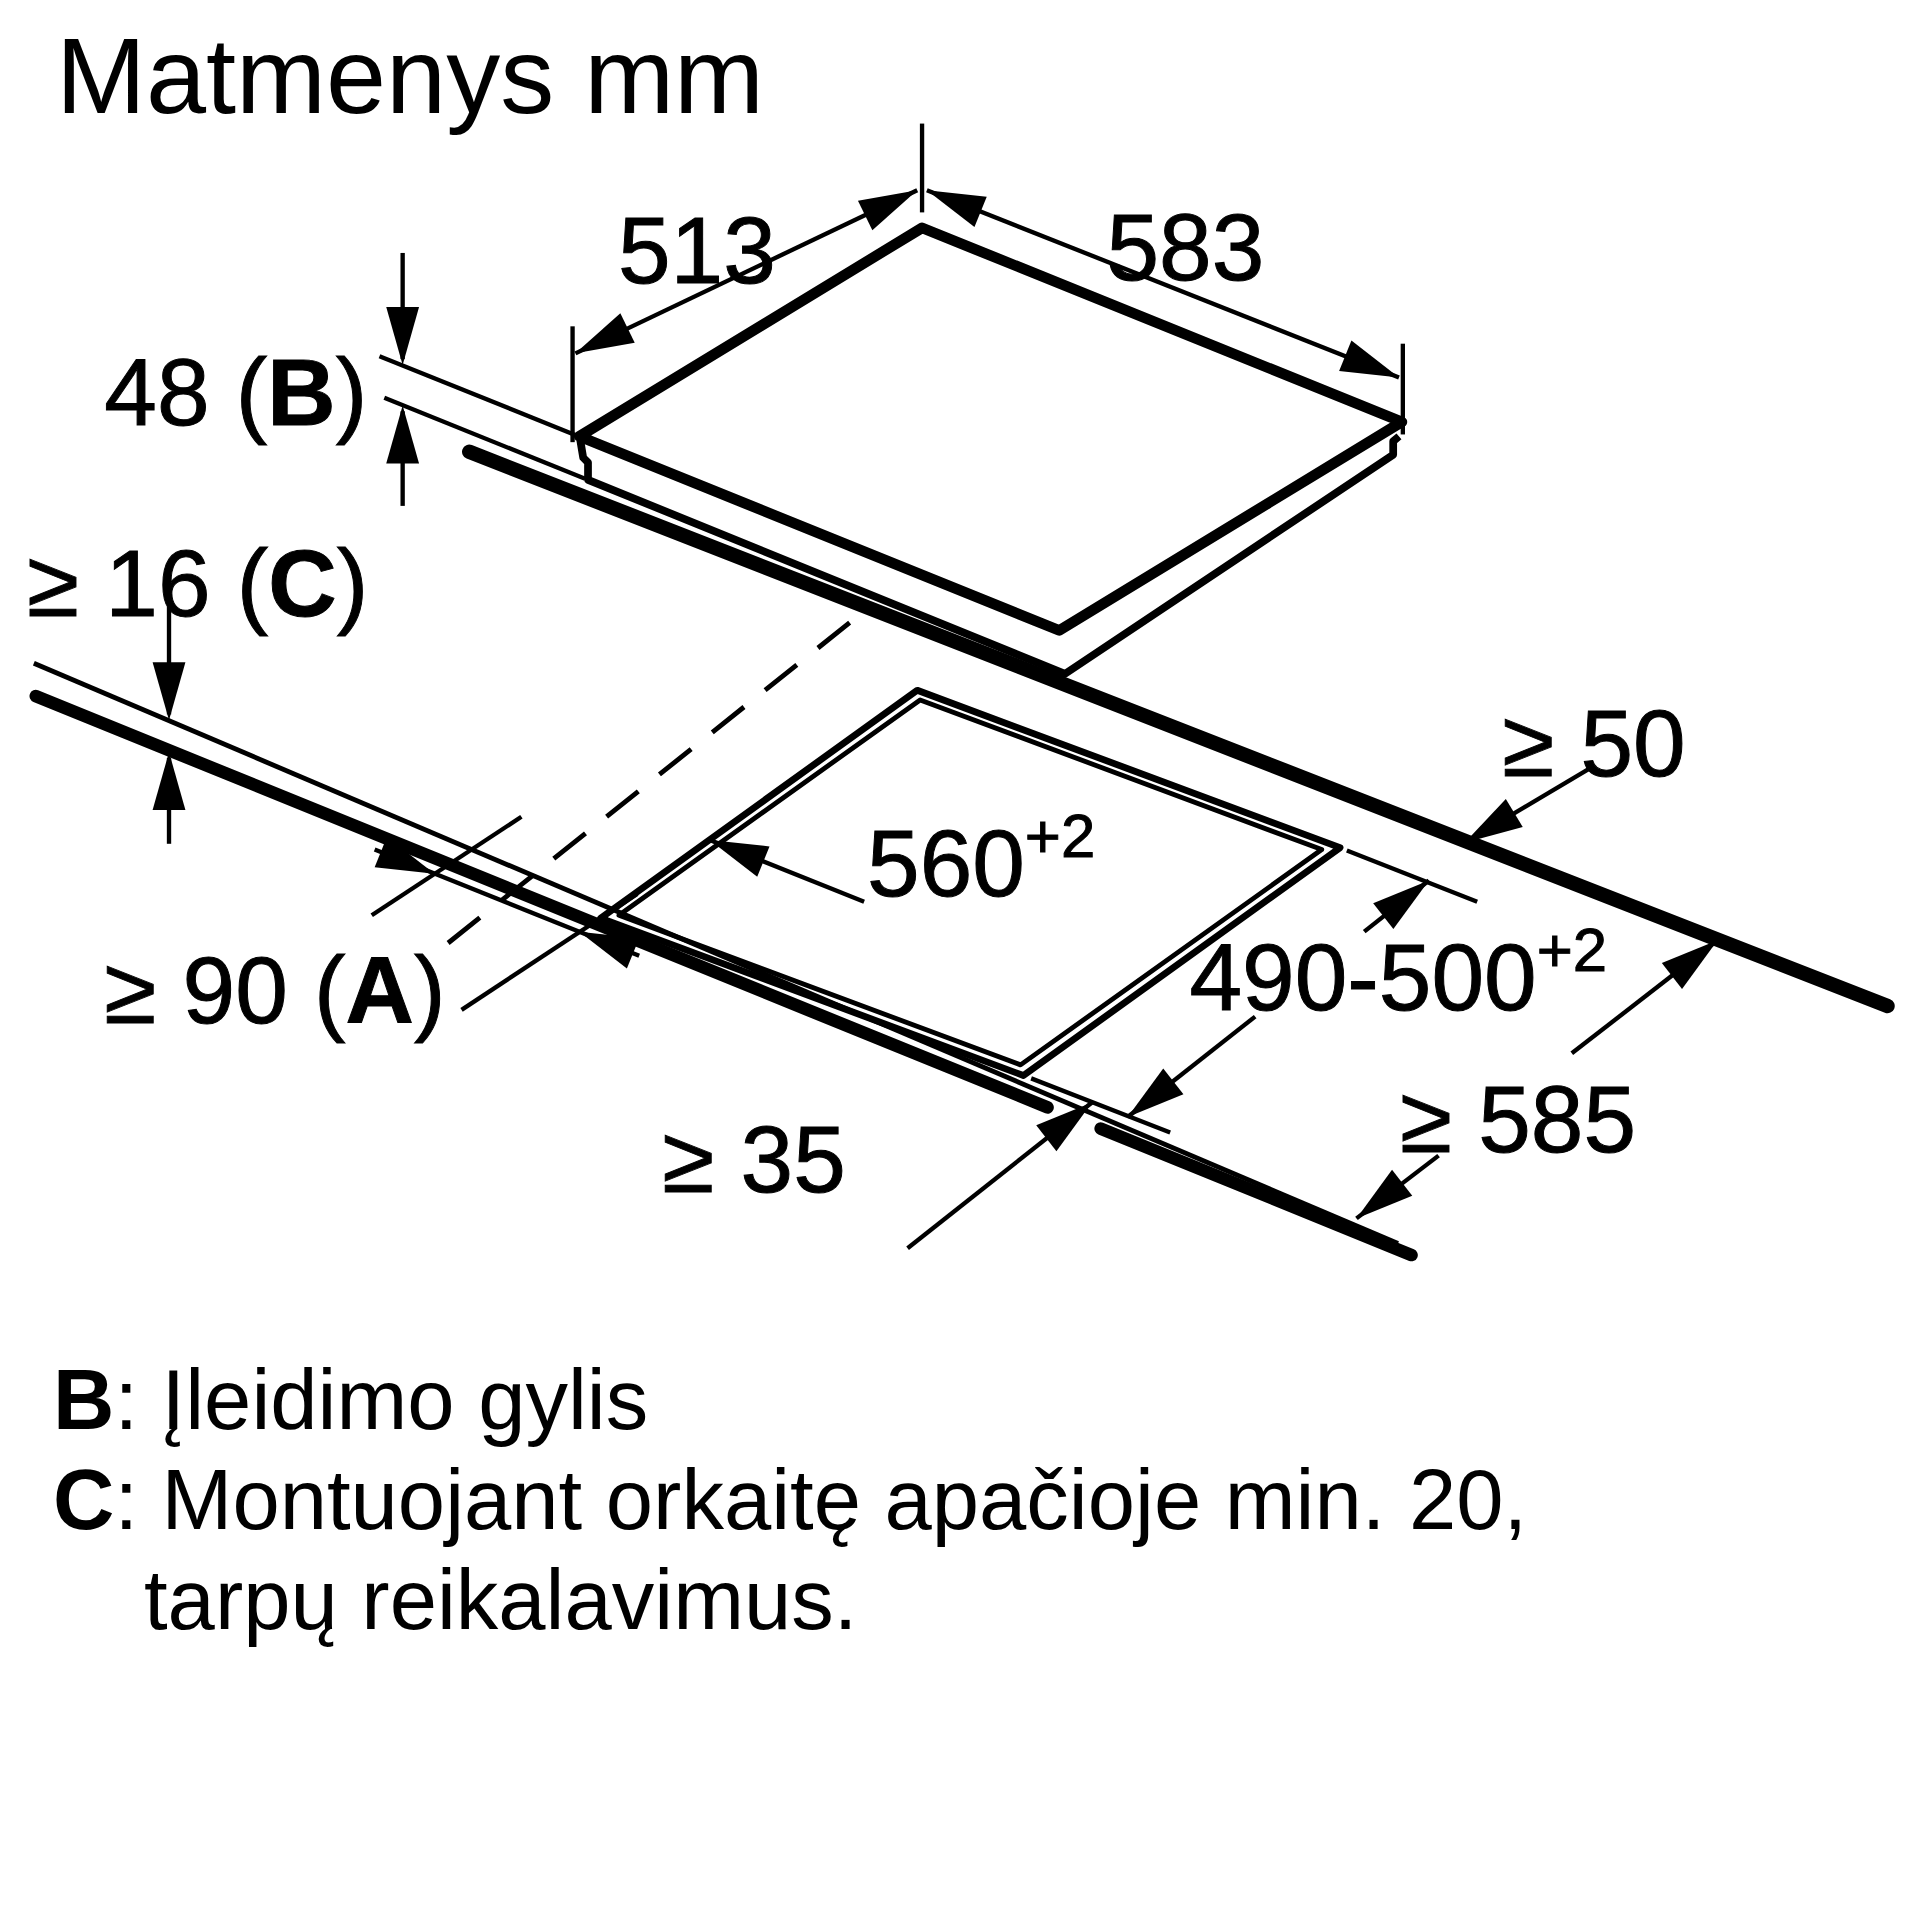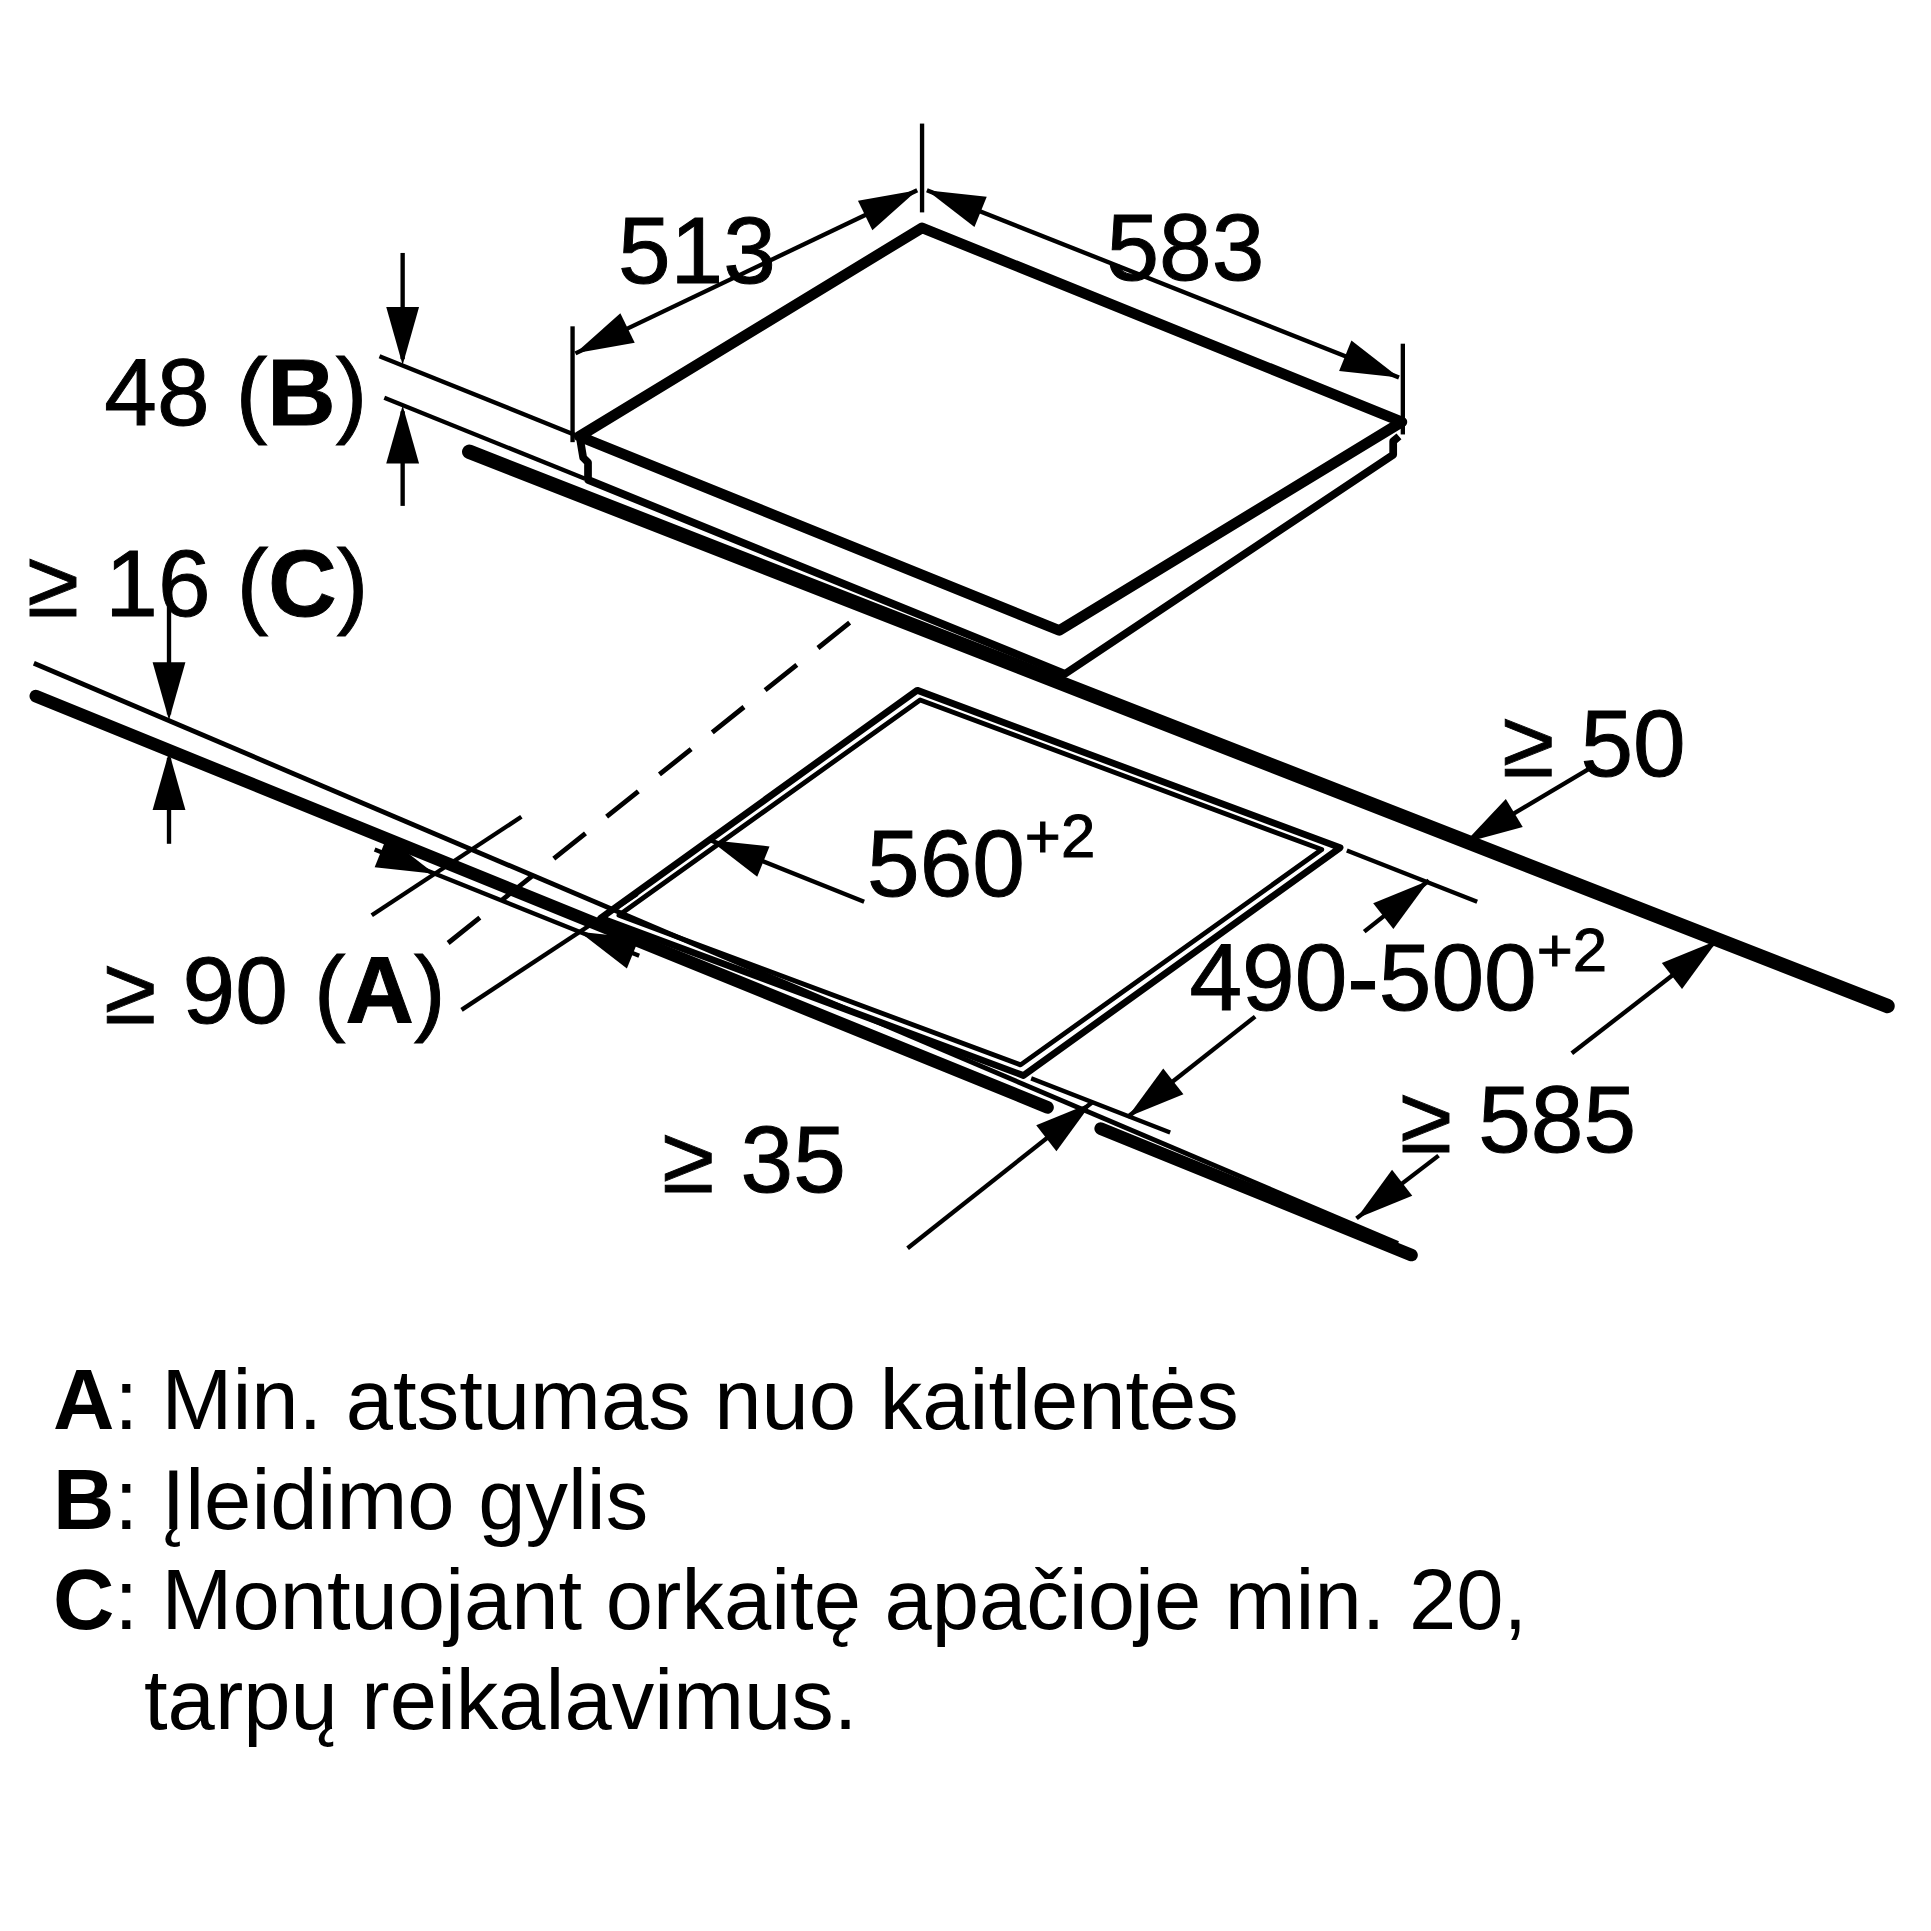--- a/index.html
+++ b/index.html
@@ -14,20 +14,21 @@
   #legend{position:absolute;left:53px;top:1350px;font-size:85px;line-height:100px;}
   .legend-line{white-space:nowrap;}
   .legend-line.indent{padding-left:91px;}
   .lg-prefix{font-weight:bold;}
 </style>
 </head>
 <body>
 
 <div id="page">
 
+  <div id="title">Matmenys mm</div>
 
   <svg width="1931" height="1313" viewBox="0 0 2000 1360" fill="none" stroke="#000" stroke-linecap="butt">
 
     <g>
       <line x1="486" y1="468" x2="1955" y2="1042" stroke-width="15" stroke-linecap="round"></line>
     </g>
     <g>
       <line x1="35" y1="687" x2="1448" y2="1288" stroke-width="5"></line>
       <line x1="37" y1="721" x2="1085" y2="1147" stroke-width="13" stroke-linecap="round"></line>
       <line x1="1140" y1="1169" x2="1462" y2="1300" stroke-width="13" stroke-linecap="round"></line>
@@ -136,20 +137,19 @@
       <line x1="1405" y1="1262" x2="1490" y2="1197" stroke-width="4.5"></line>
       <line x1="1628" y1="1091" x2="1779" y2="974" stroke-width="4.5"></line>
       <polygon points="0,0 -60,-17 -60,17" fill="#000" stroke="none" transform="translate(1405,1262) rotate(142)"></polygon>
       <polygon points="0,0 -60,-17 -60,17" fill="#000" stroke="none" transform="translate(1779,974) rotate(-38)"></polygon>
       <text class="num" x="1450" y="1193">≥ 585</text>
     </g>
   </svg>
 
   
   <div id="legend">
-    <div class="legend-line"><span class="lg-prefix">A</span><span>: Min. atstumas nuo kaitlentės</span></div>
     <div class="legend-line"><span class="lg-prefix">B</span><span>: Įleidimo gylis</span></div>
     <div class="legend-line"><span class="lg-prefix">C</span><span>: Montuojant orkaitę apačioje min. 20,</span></div>
     <div class="legend-line indent"><span>tarpų reikalavimus.</span></div>
   </div>
 
 </div>
 
 
 </body></html>

